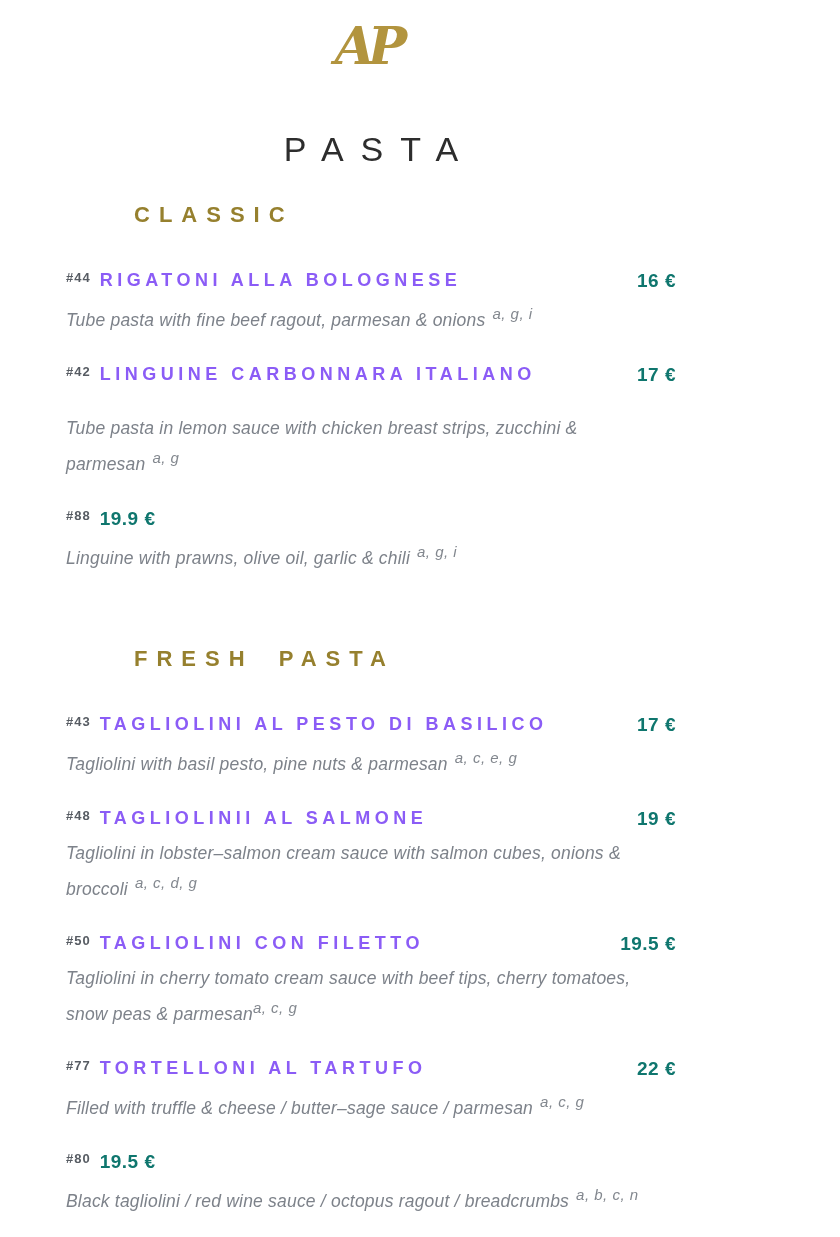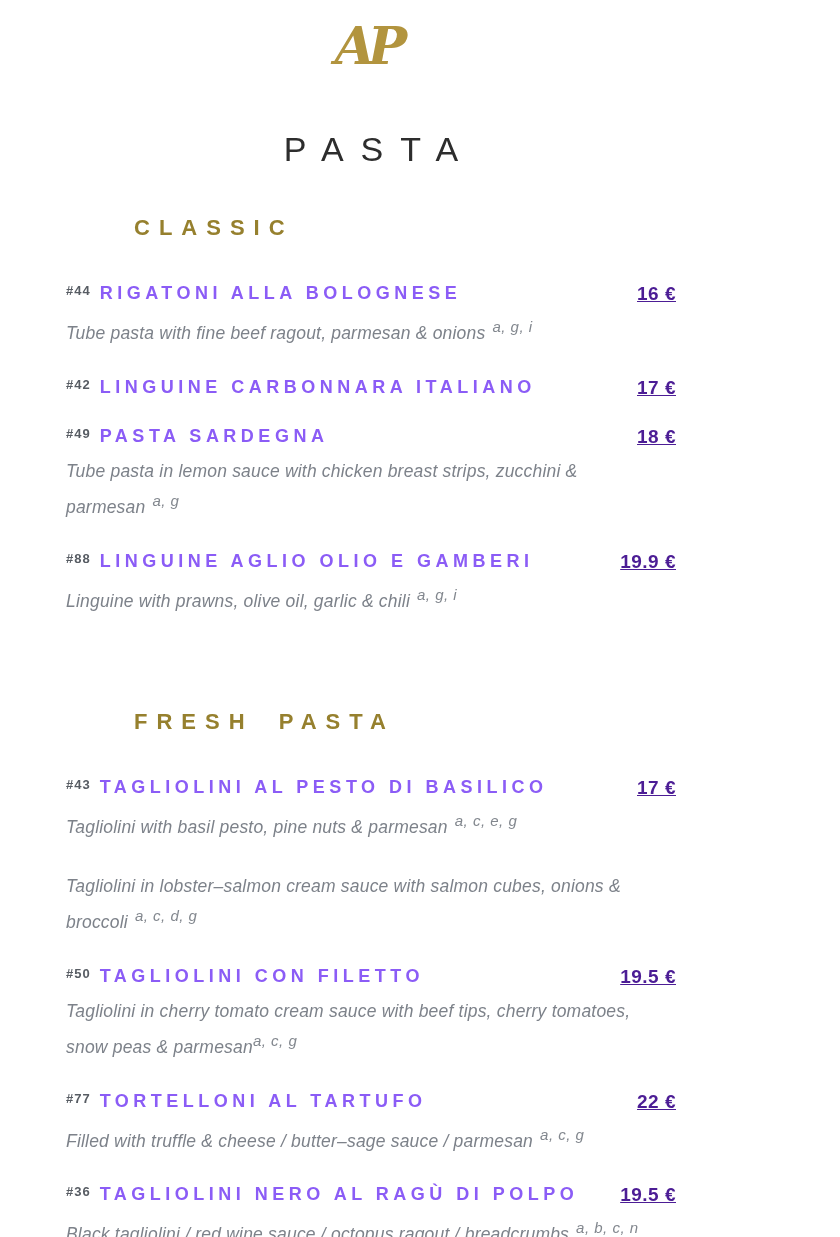--- a/index.html
+++ b/index.html
@@ -37,22 +37,22 @@
   .page-title {
     margin-top: 46px;
     text-align: center;
     font-size: 34px;
     font-weight: 400;
     color: #2d2d2d;
     letter-spacing: 17px;
     padding-left: 17px; 
   }
   
-  .section { margin-top: 46px; }
-  .section + .section { margin-top: 92px; }
+  .section { margin-top: 33px; }
+  .section + .section { margin-top: 72px; }
   .section-heading {
     padding-left: 68px;
     font-size: 22px;
     font-weight: bold;
     color: #96802e;
     letter-spacing: 9px;
     word-spacing: 10px;
     margin-bottom: 42px;
   }
   
@@ -73,25 +73,24 @@
   .item-name {
     font-size: 18px;
     font-weight: bold;
     letter-spacing: 4.5px;
     color: #8b5cf6;
     flex: 1 1 auto;
   }
   .item-price {
     font-size: 19px;
     font-weight: bold;
-    color: #4c1d95;
+    color: #0f766e;
     letter-spacing: 0.5px;
     white-space: nowrap;
     flex: 0 0 auto;
-    text-decoration: underline;
   }
   .item-desc {
     font-size: 17.5px;
     line-height: 1.8;
     color: #7d828a;
     font-style: italic;
     letter-spacing: 0.2px;
   }
   .item-desc .desc-text { white-space: pre-line; }
   .item-desc.upright { font-style: normal; }
@@ -133,34 +132,28 @@
 
   <article class="item">
     <div class="item-row">
       <span class="item-number">#42</span>
       <span class="item-name">LINGUINE CARBONNARA ITALIANO</span>
       <span class="item-price">17 €</span>
     </div>
   </article>
 
   <article class="item">
-    <div class="item-row">
-      <span class="item-number">#49</span>
-      <span class="item-name">PASTA SARDEGNA</span>
-      <span class="item-price">18 €</span>
-    </div>
     <p class="item-desc">
       <span class="desc-text">Tube pasta in lemon sauce with chicken breast strips, zucchini &amp; parmesan</span><sup class="allergens">a, g</sup>
     </p>
   </article>
 
   <article class="item">
     <div class="item-row">
       <span class="item-number">#88</span>
-      <span class="item-name">LINGUINE AGLIO OLIO E GAMBERI</span>
       <span class="item-price">19.9 €</span>
     </div>
     <p class="item-desc">
       <span class="desc-text">Linguine with prawns, olive oil, garlic &amp; chili</span><sup class="allergens">a, g, i</sup>
     </p>
   </article>
 </div>
   </section>
 
   <section class="section">
@@ -171,20 +164,25 @@
       <span class="item-number">#43</span>
       <span class="item-name">TAGLIOLINI AL PESTO DI BASILICO</span>
       <span class="item-price">17 €</span>
     </div>
     <p class="item-desc">
       <span class="desc-text">Tagliolini with basil pesto, pine nuts &amp; parmesan</span><sup class="allergens">a, c, e, g</sup>
     </p>
   </article>
 
   <article class="item">
+    <div class="item-row">
+      <span class="item-number">#48</span>
+      <span class="item-name">TAGLIOLINII AL SALMONE</span>
+      <span class="item-price">19 €</span>
+    </div>
     <p class="item-desc">
       <span class="desc-text">Tagliolini in lobster–salmon cream sauce with salmon cubes, onions &amp; broccoli</span><sup class="allergens">a, c, d, g</sup>
     </p>
   </article>
 
   <article class="item">
     <div class="item-row">
       <span class="item-number">#50</span>
       <span class="item-name">TAGLIOLINI CON FILETTO</span>
       <span class="item-price">19.5 €</span>
@@ -201,22 +199,21 @@
       <span class="item-name">TORTELLONI AL TARTUFO</span>
       <span class="item-price">22 €</span>
     </div>
     <p class="item-desc">
       <span class="desc-text">Filled with truffle &amp; cheese / butter–sage sauce / parmesan</span><sup class="allergens">a, c, g</sup>
     </p>
   </article>
 
   <article class="item">
     <div class="item-row">
-      <span class="item-number">#36</span>
-      <span class="item-name">TAGLIOLINI NERO AL RAGÙ DI POLPO</span>
+      <span class="item-number">#80</span>
       <span class="item-price">19.5 €</span>
     </div>
     <p class="item-desc">
       <span class="desc-text">Black tagliolini / red wine sauce / octopus ragout / breadcrumbs</span><sup class="allergens">a, b, c, n</sup>
     </p>
   </article>
 </div>
   </section>
 </main>
 </div>

